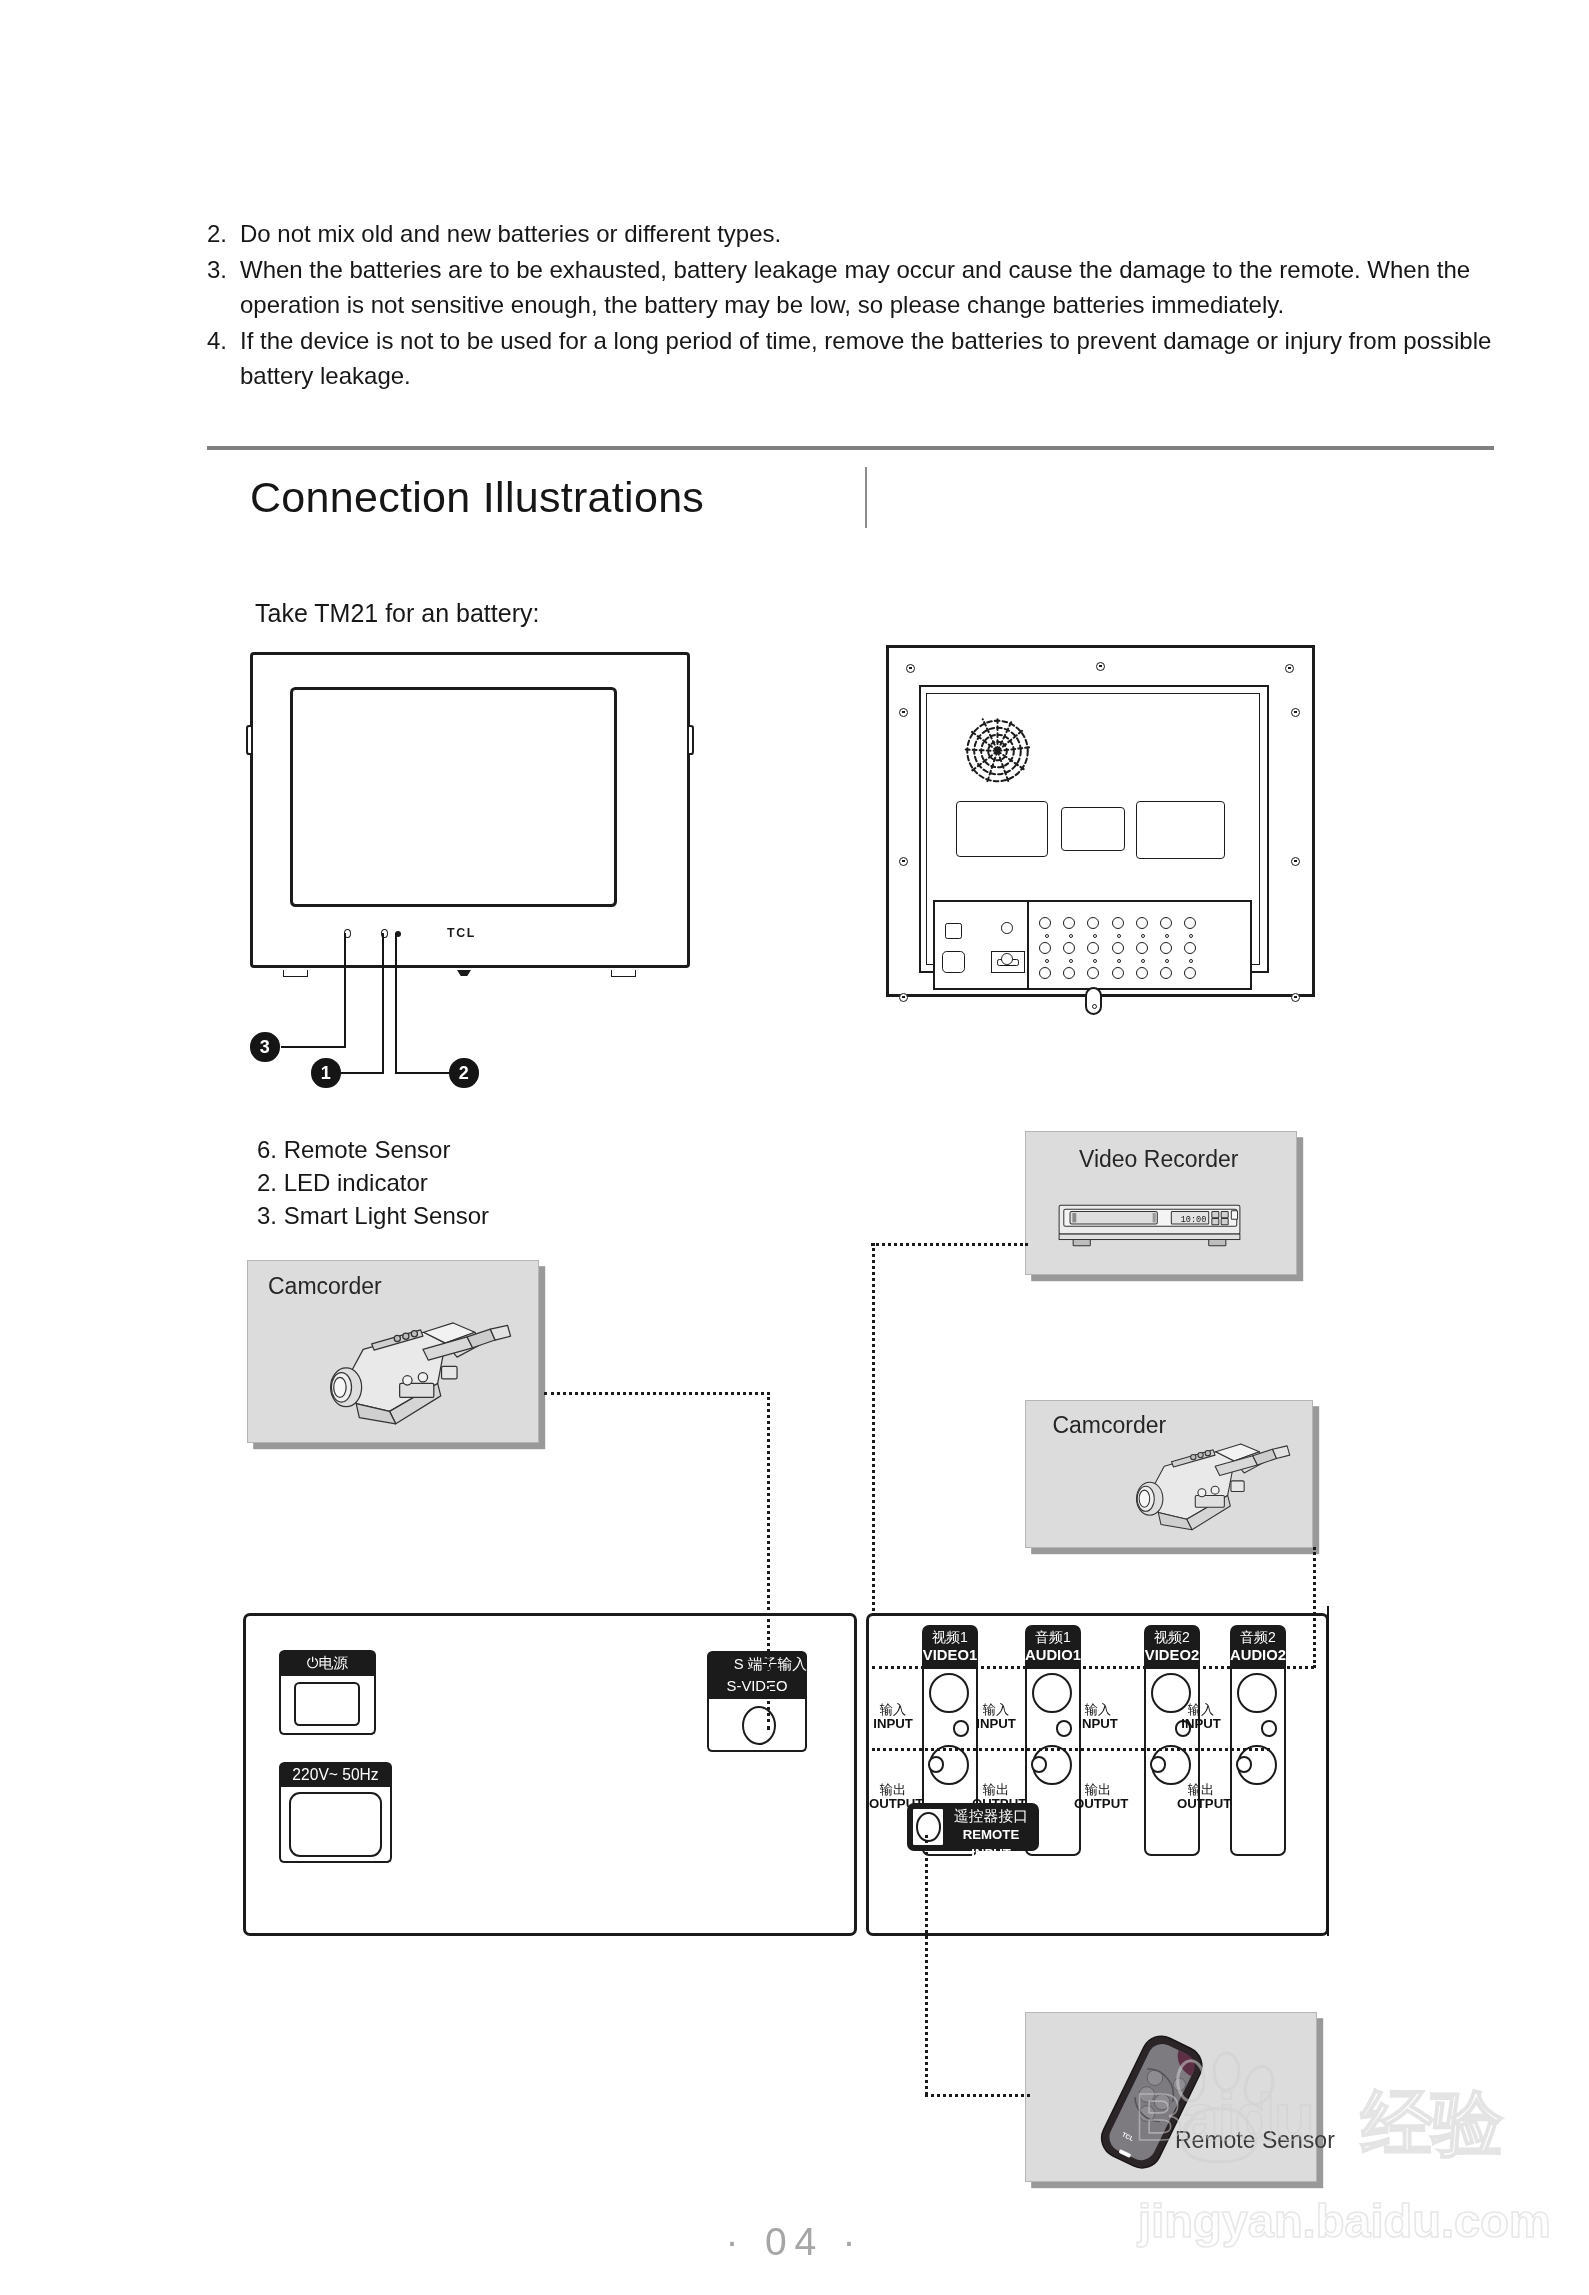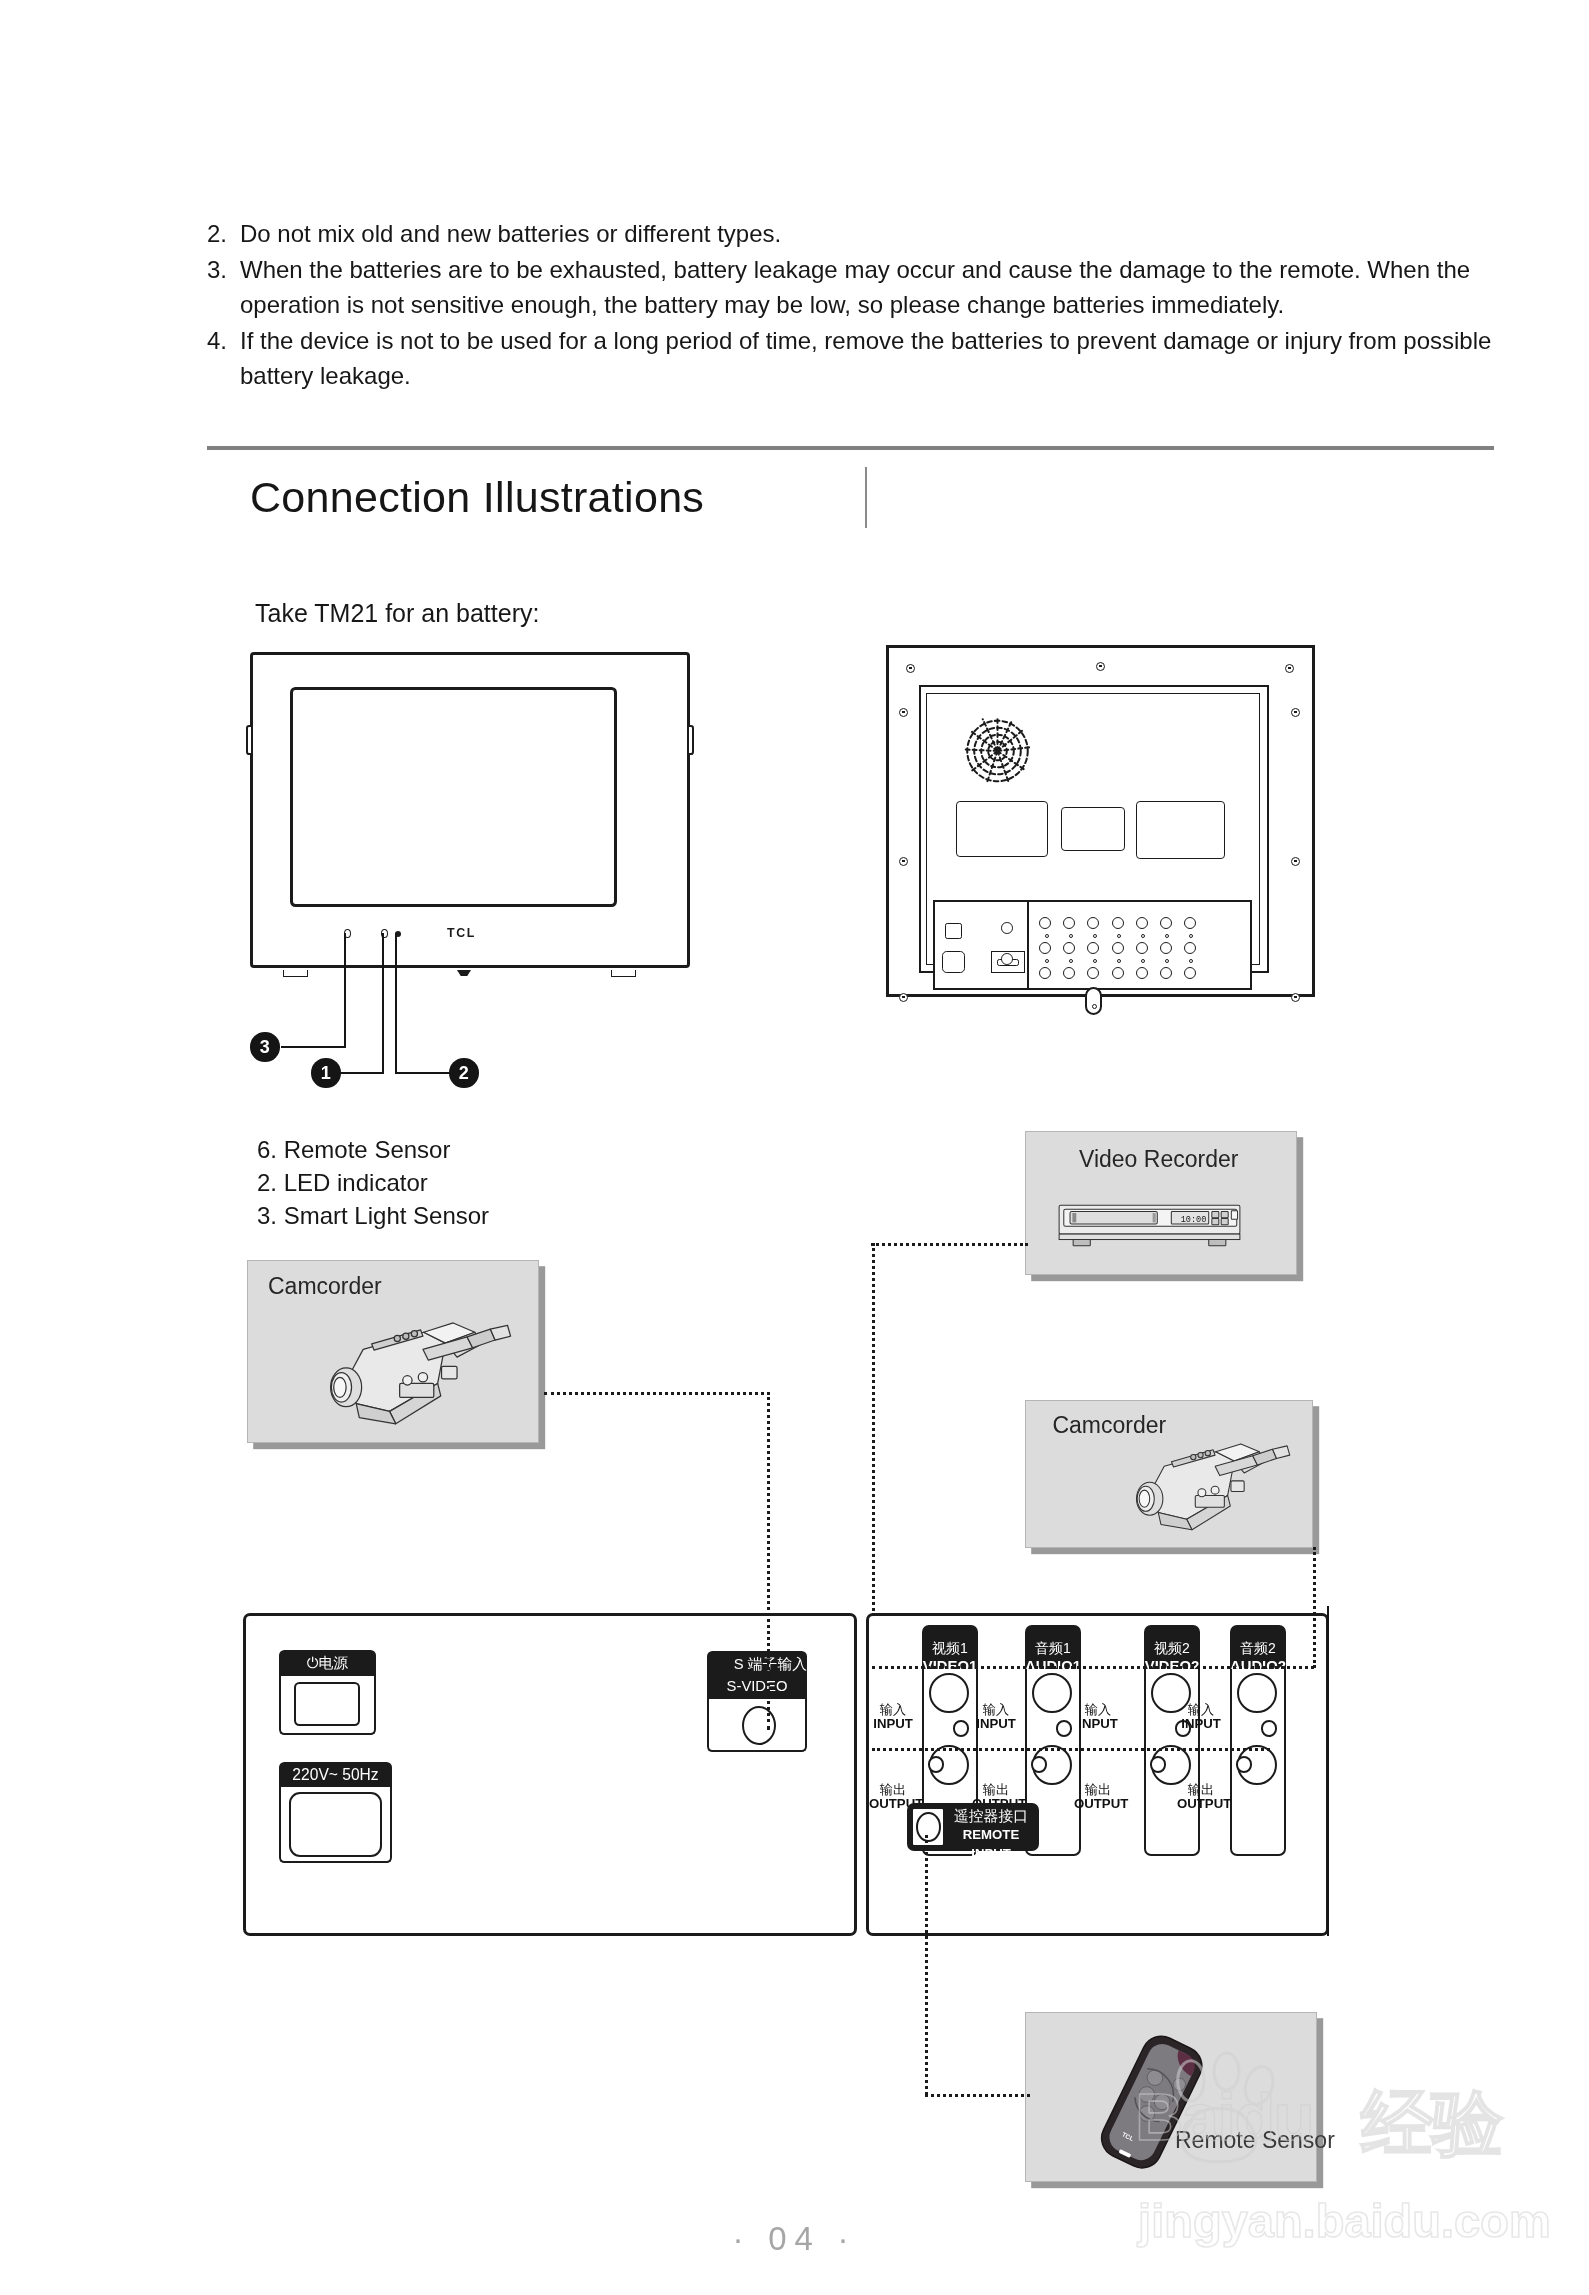--- a/index.html
+++ b/index.html
@@ -467,21 +467,21 @@
     left: 0; top: 0;
     width: 56px;
     height: 44px;
     background: #1b1b1b;
     color: #fff;
     border-radius: 7px 7px 0 0;
     text-align: center;
     box-sizing: border-box;
     padding-top: 2.3px;
   }
-  .strip-cap .cn { font-size: 14px; line-height: 18.7px; display: block; margin-top: 11px; }
+  .strip-cap .cn { font-size: 14px; line-height: 18.7px; display: block; }
   .strip-cap .en { font-size: 14.8px; font-weight: bold; line-height: 18.7px; display: block; }
   .strip-body {
     position: absolute;
     left: 0; top: 44px;
     width: 56px;
     height: 187px;
     border: 2.3px solid #1b1b1b;
     border-top: none;
     border-radius: 0 0 7px 7px;
     box-sizing: border-box;
@@ -590,21 +590,21 @@
     white-space: nowrap;
   }
 
   
   .footer {
     position: absolute;
     left: 0;
     top: 2220px;
     width: 1589px;
     text-align: center;
-    font-size: 33px;
+    font-size: 39px;
     color: #a6a6a6;
     letter-spacing: 7.8px;
   }
 </style>
 </head>
 <body>
 
 <div id="page">
 
   <div class="notes">

